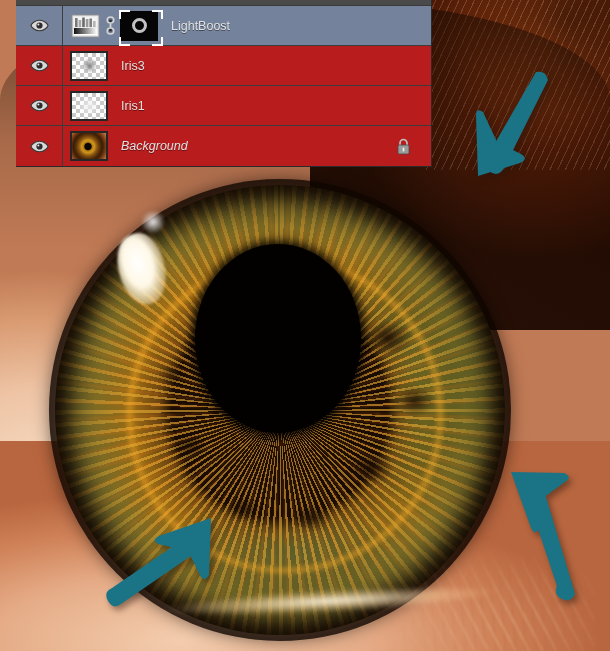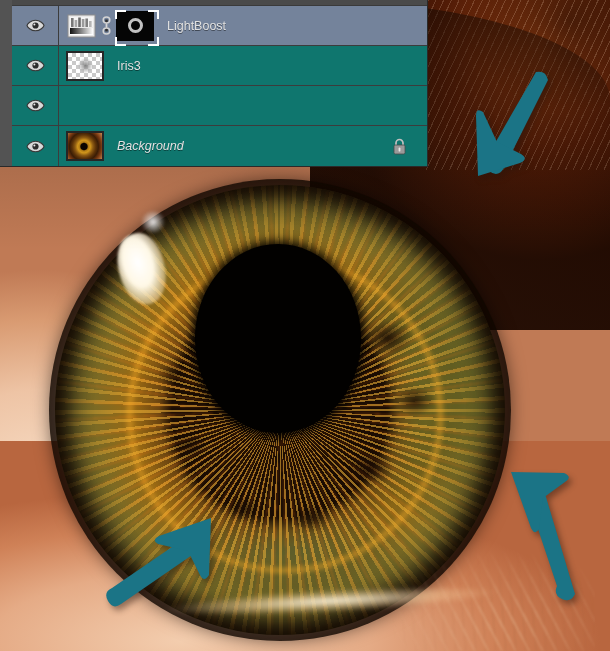--- a/index.html
+++ b/index.html
@@ -181,40 +181,39 @@
     pointer-events: none;
   }
 
   
   .arrow { position: absolute; }
   .arrow svg { display: block; filter: drop-shadow(3px 4px 3px rgba(40,20,10,0.45)); }
 
   
   .layers-panel {
     position: absolute;
-    left: 0; top: 0;
+    left: 16px; top: 0;
     width: 415px;
     background: #535353;
     border-right: 1px solid #2a2a2a;
     border-bottom: 1px solid #2a2a2a;
-    padding-left: 12px;
     -webkit-font-smoothing: antialiased;
   }
   .panel-top-strip {
     height: 6px;
     background: #4a4a4a;
     border-bottom: 1px solid #3a3a3a;
     box-sizing: border-box;
   }
   .layer-row {
     position: relative;
     display: flex;
     align-items: center;
     height: 40px;
-    background: #0f766e;
+    background: #b91c1c;
     border-bottom: 1px solid #3c3c3c;
     box-sizing: border-box;
   }
   .layer-row.selected { background: #74839b; }
   .eye-cell {
     width: 47px;
     height: 100%;
     display: flex;
     align-items: center;
     justify-content: center;
@@ -436,20 +435,26 @@
 
 
     <div class="layer-row">
       <div class="eye-cell">
         <svg class="eye-ico" width="19" height="13" viewBox="0 0 19 13">
           <path d="M9.5 1.2 C4.8 1.2 1.4 5 1 6.5 C1.4 8 4.8 11.8 9.5 11.8 C14.2 11.8 17.6 8 18 6.5 C17.6 5 14.2 1.2 9.5 1.2 Z" fill="#d9d9d9" stroke="#3a3a3a" stroke-width="1.1"></path>
           <circle cx="9.5" cy="6.5" r="3.1" fill="#2c2c2c"></circle>
           <circle cx="8.4" cy="5.4" r="1" fill="#e8e8e8"></circle>
         </svg>
       </div>
+      <div class="row-body">
+        <div class="thumb checker">
+          <div class="thumb-faint"></div>
+        </div>
+        <span class="layer-name">Iris1</span>
+      </div>
     </div>
 
     <div class="layer-row" style="border-bottom:none;align-items:center;">
       <div class="eye-cell">
         <svg class="eye-ico" width="19" height="13" viewBox="0 0 19 13">
           <path d="M9.5 1.2 C4.8 1.2 1.4 5 1 6.5 C1.4 8 4.8 11.8 9.5 11.8 C14.2 11.8 17.6 8 18 6.5 C17.6 5 14.2 1.2 9.5 1.2 Z" fill="#d9d9d9" stroke="#3a3a3a" stroke-width="1.1"></path>
           <circle cx="9.5" cy="6.5" r="3.1" fill="#2c2c2c"></circle>
           <circle cx="8.4" cy="5.4" r="1" fill="#e8e8e8"></circle>
         </svg>
       </div>

